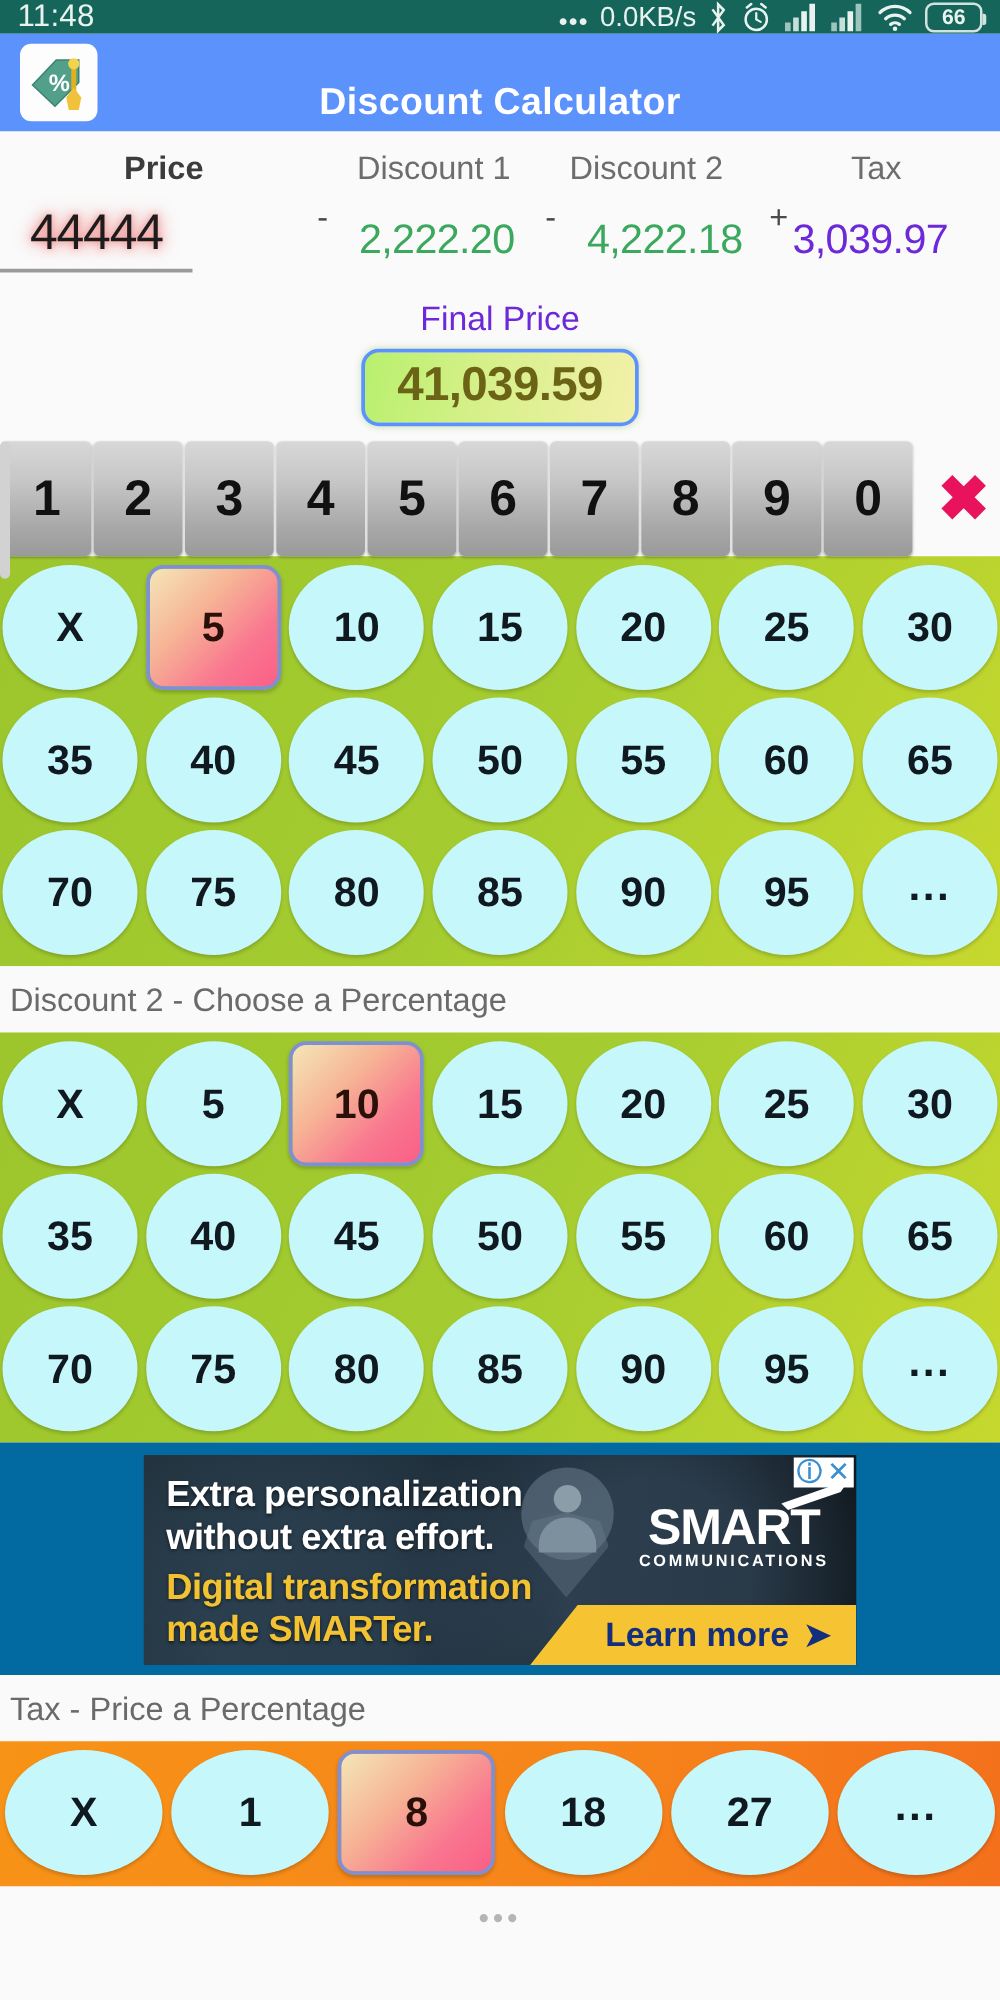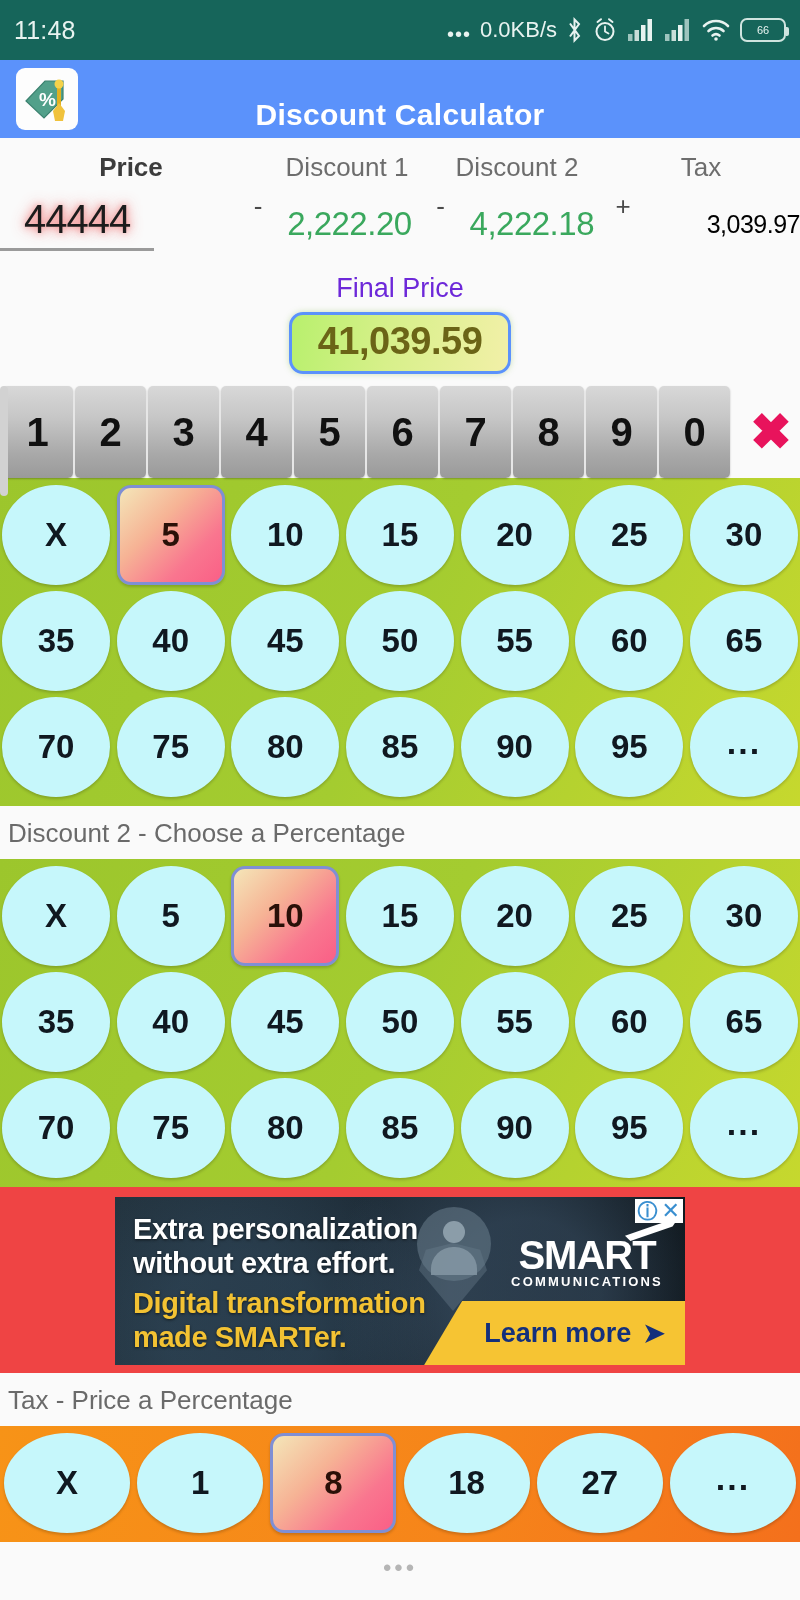--- a/index.html
+++ b/index.html
@@ -6,36 +6,36 @@
   html, body {
     width: 800px; height: 1600px;
     background: #fafafa;
     font-family: "Liberation Sans", sans-serif;
     overflow: hidden;
   }
   #app { position: relative; width: 800px; height: 1600px; background: #fafafa; }
 
   
   .statusbar {
-    height: 60px; width: 100%;
+    height: 27px; width: 100%;
     background: #16655a;
     display: flex; align-items: center;
     padding: 0 14px;
     color: #e8f3f0;
   }
   .sb-time { font-size: 25px; font-weight: 400; letter-spacing: .2px; }
   .sb-right { margin-left: auto; display: flex; align-items: center; gap: 9px; }
   .sb-dots { letter-spacing: 1px; font-size: 20px; line-height: 1; position: relative; top: 4px; }
   .sb-kb { font-size: 22px; font-weight: 500; }
   .sb-ico { display: inline-flex; align-items: center; }
   .battery {
     border: 2px solid #cfe4df; border-radius: 7px;
     min-width: 46px; height: 24px;
     display: flex; align-items: center; justify-content: center;
-    font-size: 11px; font-weight: 400; color: #e8f3f0;
+    font-size: 17px; font-weight: 700; color: #e8f3f0;
     position: relative;
   }
   .battery::after {
     content: ""; position: absolute; right: -5px; top: 7px;
     width: 3px; height: 9px; background: #cfe4df; border-radius: 0 2px 2px 0;
   }
 
   
   .appbar {
     height: 78px; width: 100%;
@@ -75,21 +75,21 @@
     border-bottom: 3px solid #9a9a9a;
     padding: 0 24px 6px 24px;
     text-shadow: 0 0 14px rgba(240,90,90,.85), 0 0 6px rgba(240,120,120,.6);
     letter-spacing: -1px;
   }
   .op {
     font-size: 26px; color: #4a4a4a; align-self: flex-start;
     margin-top: -6px; width: 22px; text-align: center; flex: 0 0 auto;
   }
   .val-green { color: #3aa85d; font-size: 33px; width: 170px; text-align: center; letter-spacing: -.5px; }
-  .val-red   { color: #000000; font-size: 25px; width: 176px; text-align: right; letter-spacing: -.5px; }
+  .val-red   { color: #6d28d9; font-size: 33px; width: 176px; text-align: left; letter-spacing: -.5px; }
 
   
   .final-label { text-align: center; font-size: 27px; color: #6d28d9; margin-top: 22px; }
   .final-wrap { display: flex; justify-content: center; margin-top: 8px; }
   .final-box {
     border: 3px solid #5b92fb; border-radius: 14px;
     background: linear-gradient(100deg, #b8f06d 0%, #d7f08a 45%, #f2f0a8 100%);
     padding: 5px 26px 8px 26px;
     font-size: 38px; font-weight: 700; color: #6b6417;
     letter-spacing: -.5px;
@@ -147,21 +147,21 @@
   .pct-row.tax .pct { width: 126px; height: 100px; }
   .pct.selected {
     border-radius: 14px;
     border: 3px solid #7f8fd4;
     background: linear-gradient(135deg, #f4e6b8 0%, #f6b395 38%, #f9768f 72%, #fa5f86 100%);
     color: #2a1008;
   }
   .pct.ellipsis { font-size: 34px; letter-spacing: 2px; padding-bottom: 10px; }
 
   
-  .ad-wrap { background: #ef4444; padding: 10px 0 8px 0; display: flex; justify-content: center; }
+  .ad-wrap { background: #0369a1; padding: 10px 0 8px 0; display: flex; justify-content: center; }
   .ad {
     width: 570px; height: 168px; position: relative; overflow: hidden;
     background:
       radial-gradient(circle at 72% 58%, rgba(70,95,120,.45) 0 18%, rgba(0,0,0,0) 46%),
       radial-gradient(circle at 22% 78%, rgba(60,90,115,.35) 0 16%, rgba(0,0,0,0) 42%),
       linear-gradient(95deg, #22323d 0%, #1d2b36 45%, #0d1419 100%);
   }
   .ad-l1, .ad-l2 {
     position: absolute; left: 18px; color: #ffffff;
     font-size: 29px; font-weight: 700; letter-spacing: -.4px;
@@ -195,21 +195,21 @@
   .ad-person::after {
     content: ""; position: absolute; left: 14px; top: 40px; width: 46px; height: 28px;
     border-radius: 22px 22px 0 0; background: rgba(150,168,180,.85);
   }
   .ad-pin {
     position: absolute; left: 304px; top: 46px; width: 68px; height: 68px;
     background: rgba(105,125,140,.4);
     clip-path: polygon(50% 100%, 0% 40%, 10% 10%, 50% 0%, 90% 10%, 100% 40%);
   }
   .ad-cta {
-    position: absolute; right: 0; bottom: 0; height: 64px;
+    position: absolute; right: 0; bottom: 0; height: 48px;
     padding: 0 20px 0 60px; background: #f6c433;
     display: flex; align-items: center; gap: 12px;
     clip-path: polygon(38px 0, 100% 0, 100% 100%, 0 100%);
   }
   .ad-cta-text { color: #14307c; font-size: 27px; font-weight: 800; }
   .ad-cta-arrow { color: #14307c; font-size: 26px; font-weight: 800; }
   .ad-badges {
     position: absolute; right: 2px; top: 2px; display: flex; gap: 4px;
     background: #ffffff; padding: 1px 3px; align-items: center;
   }

